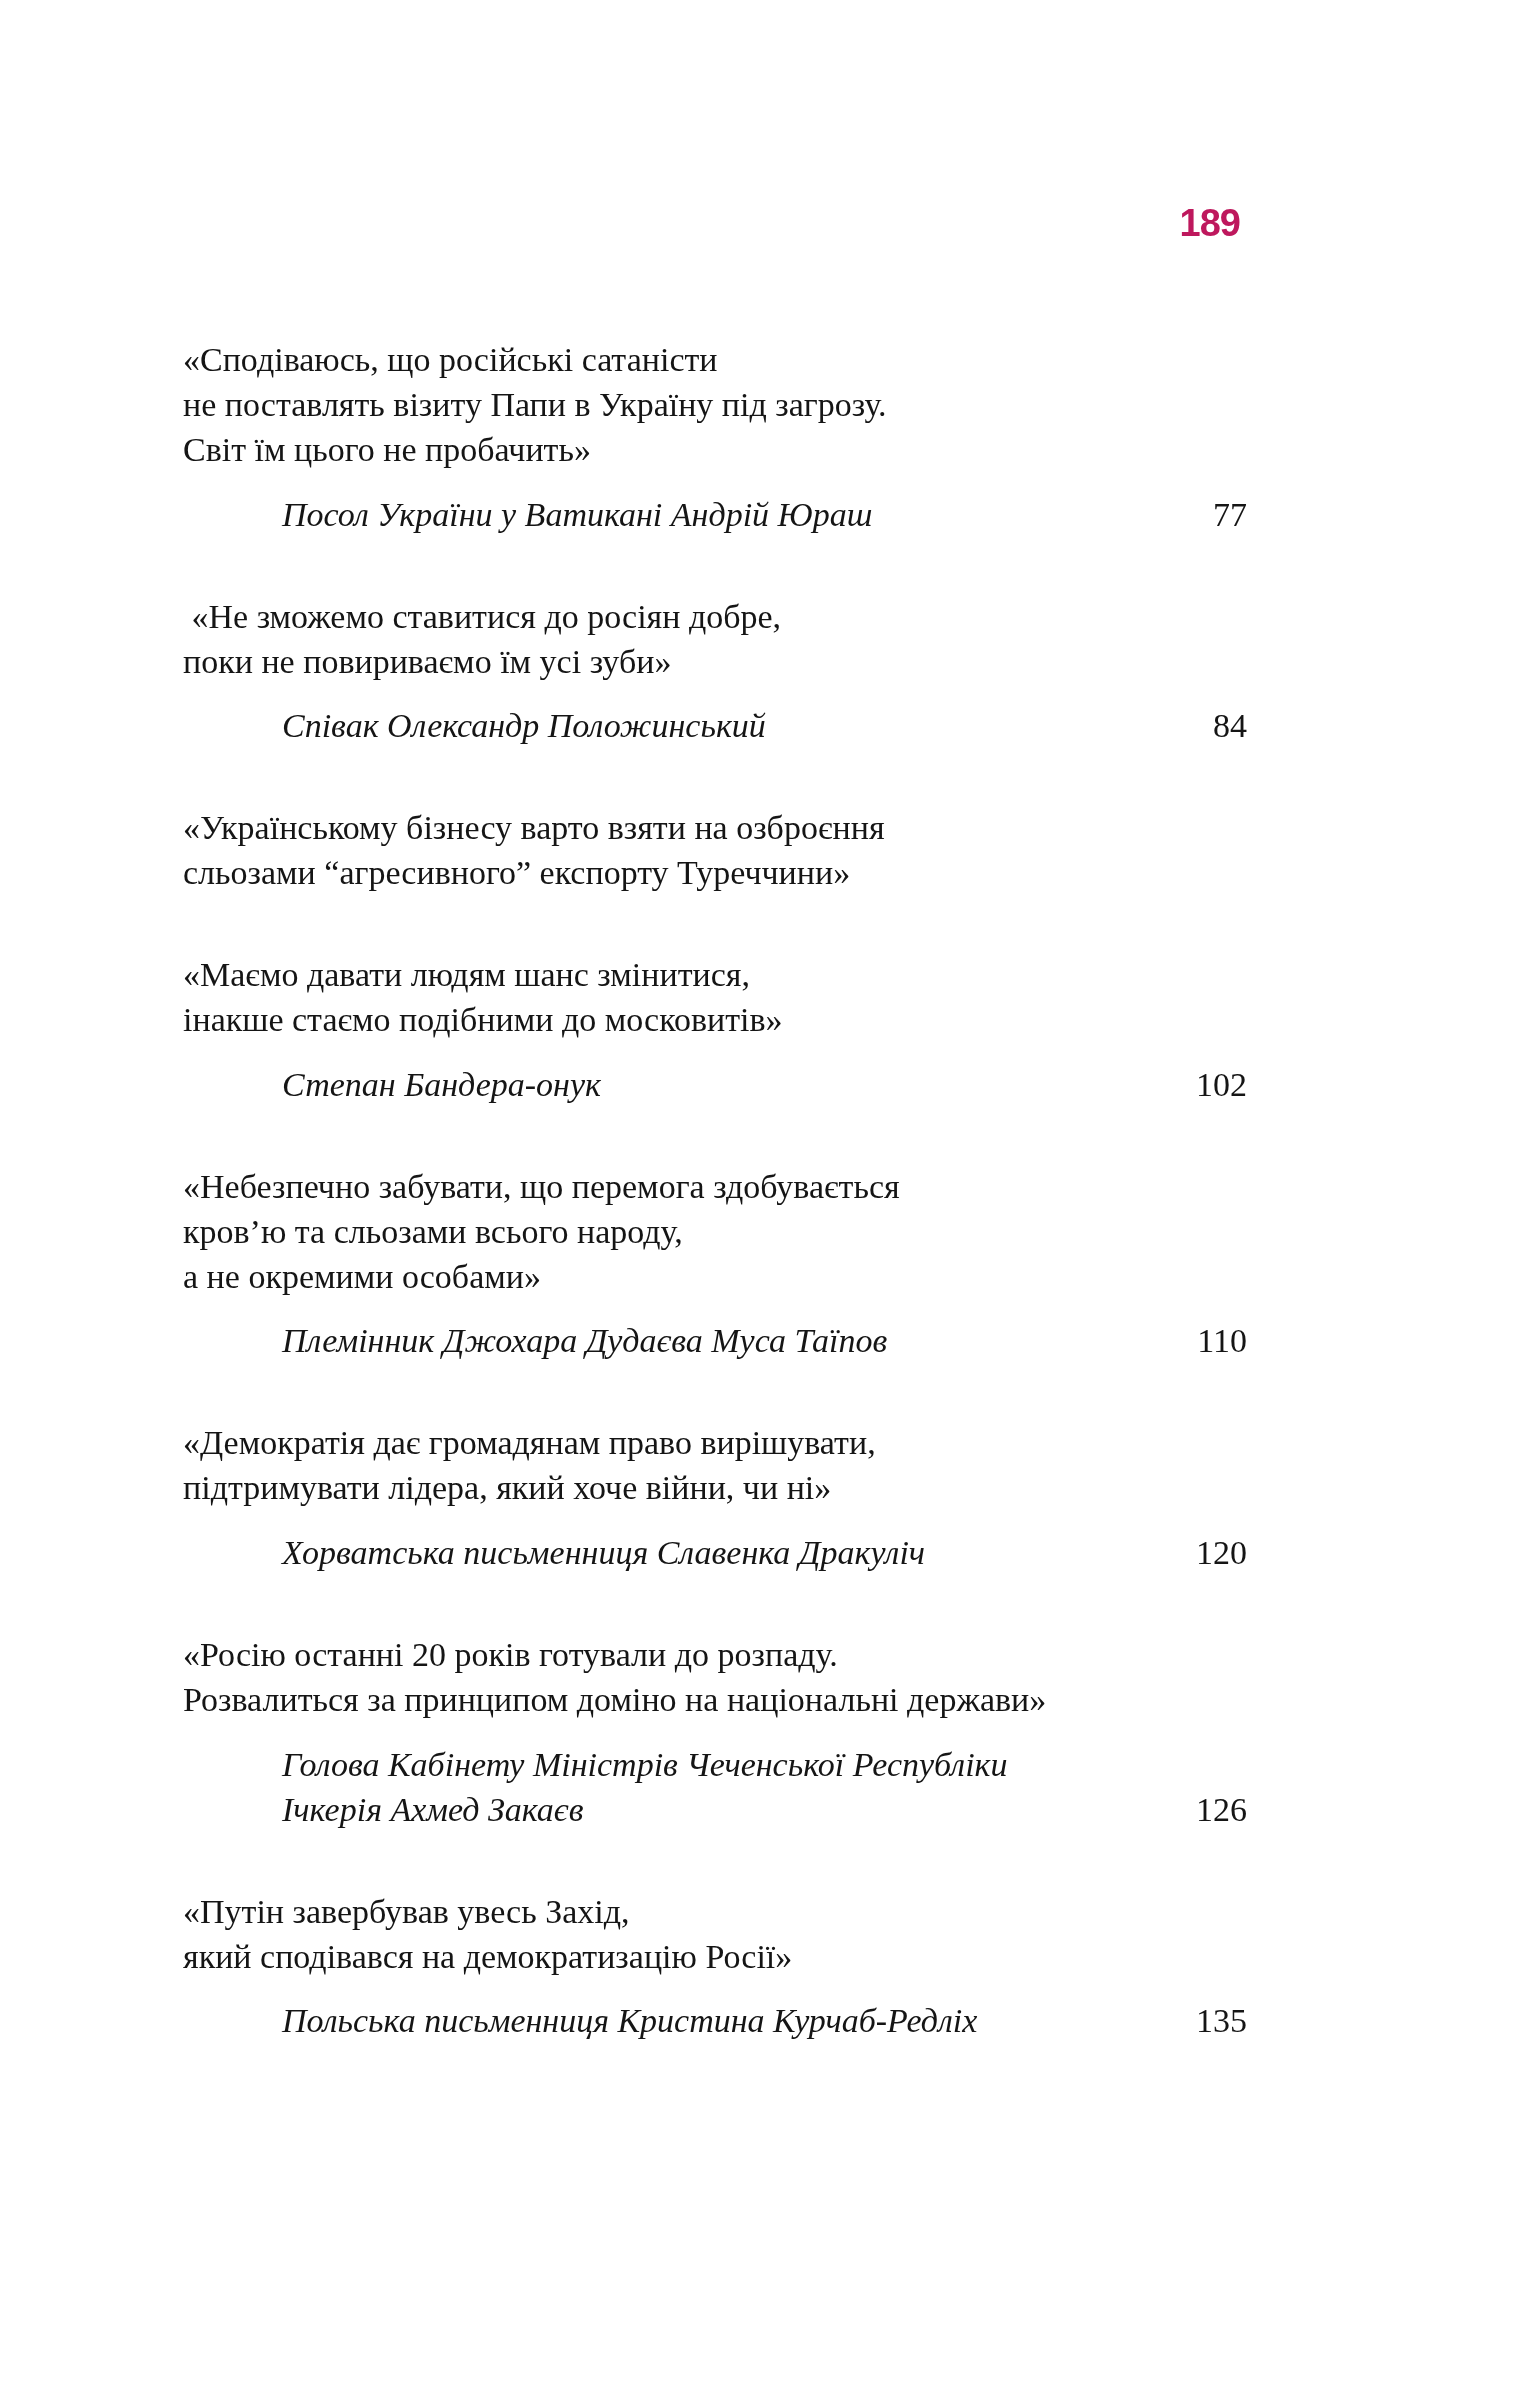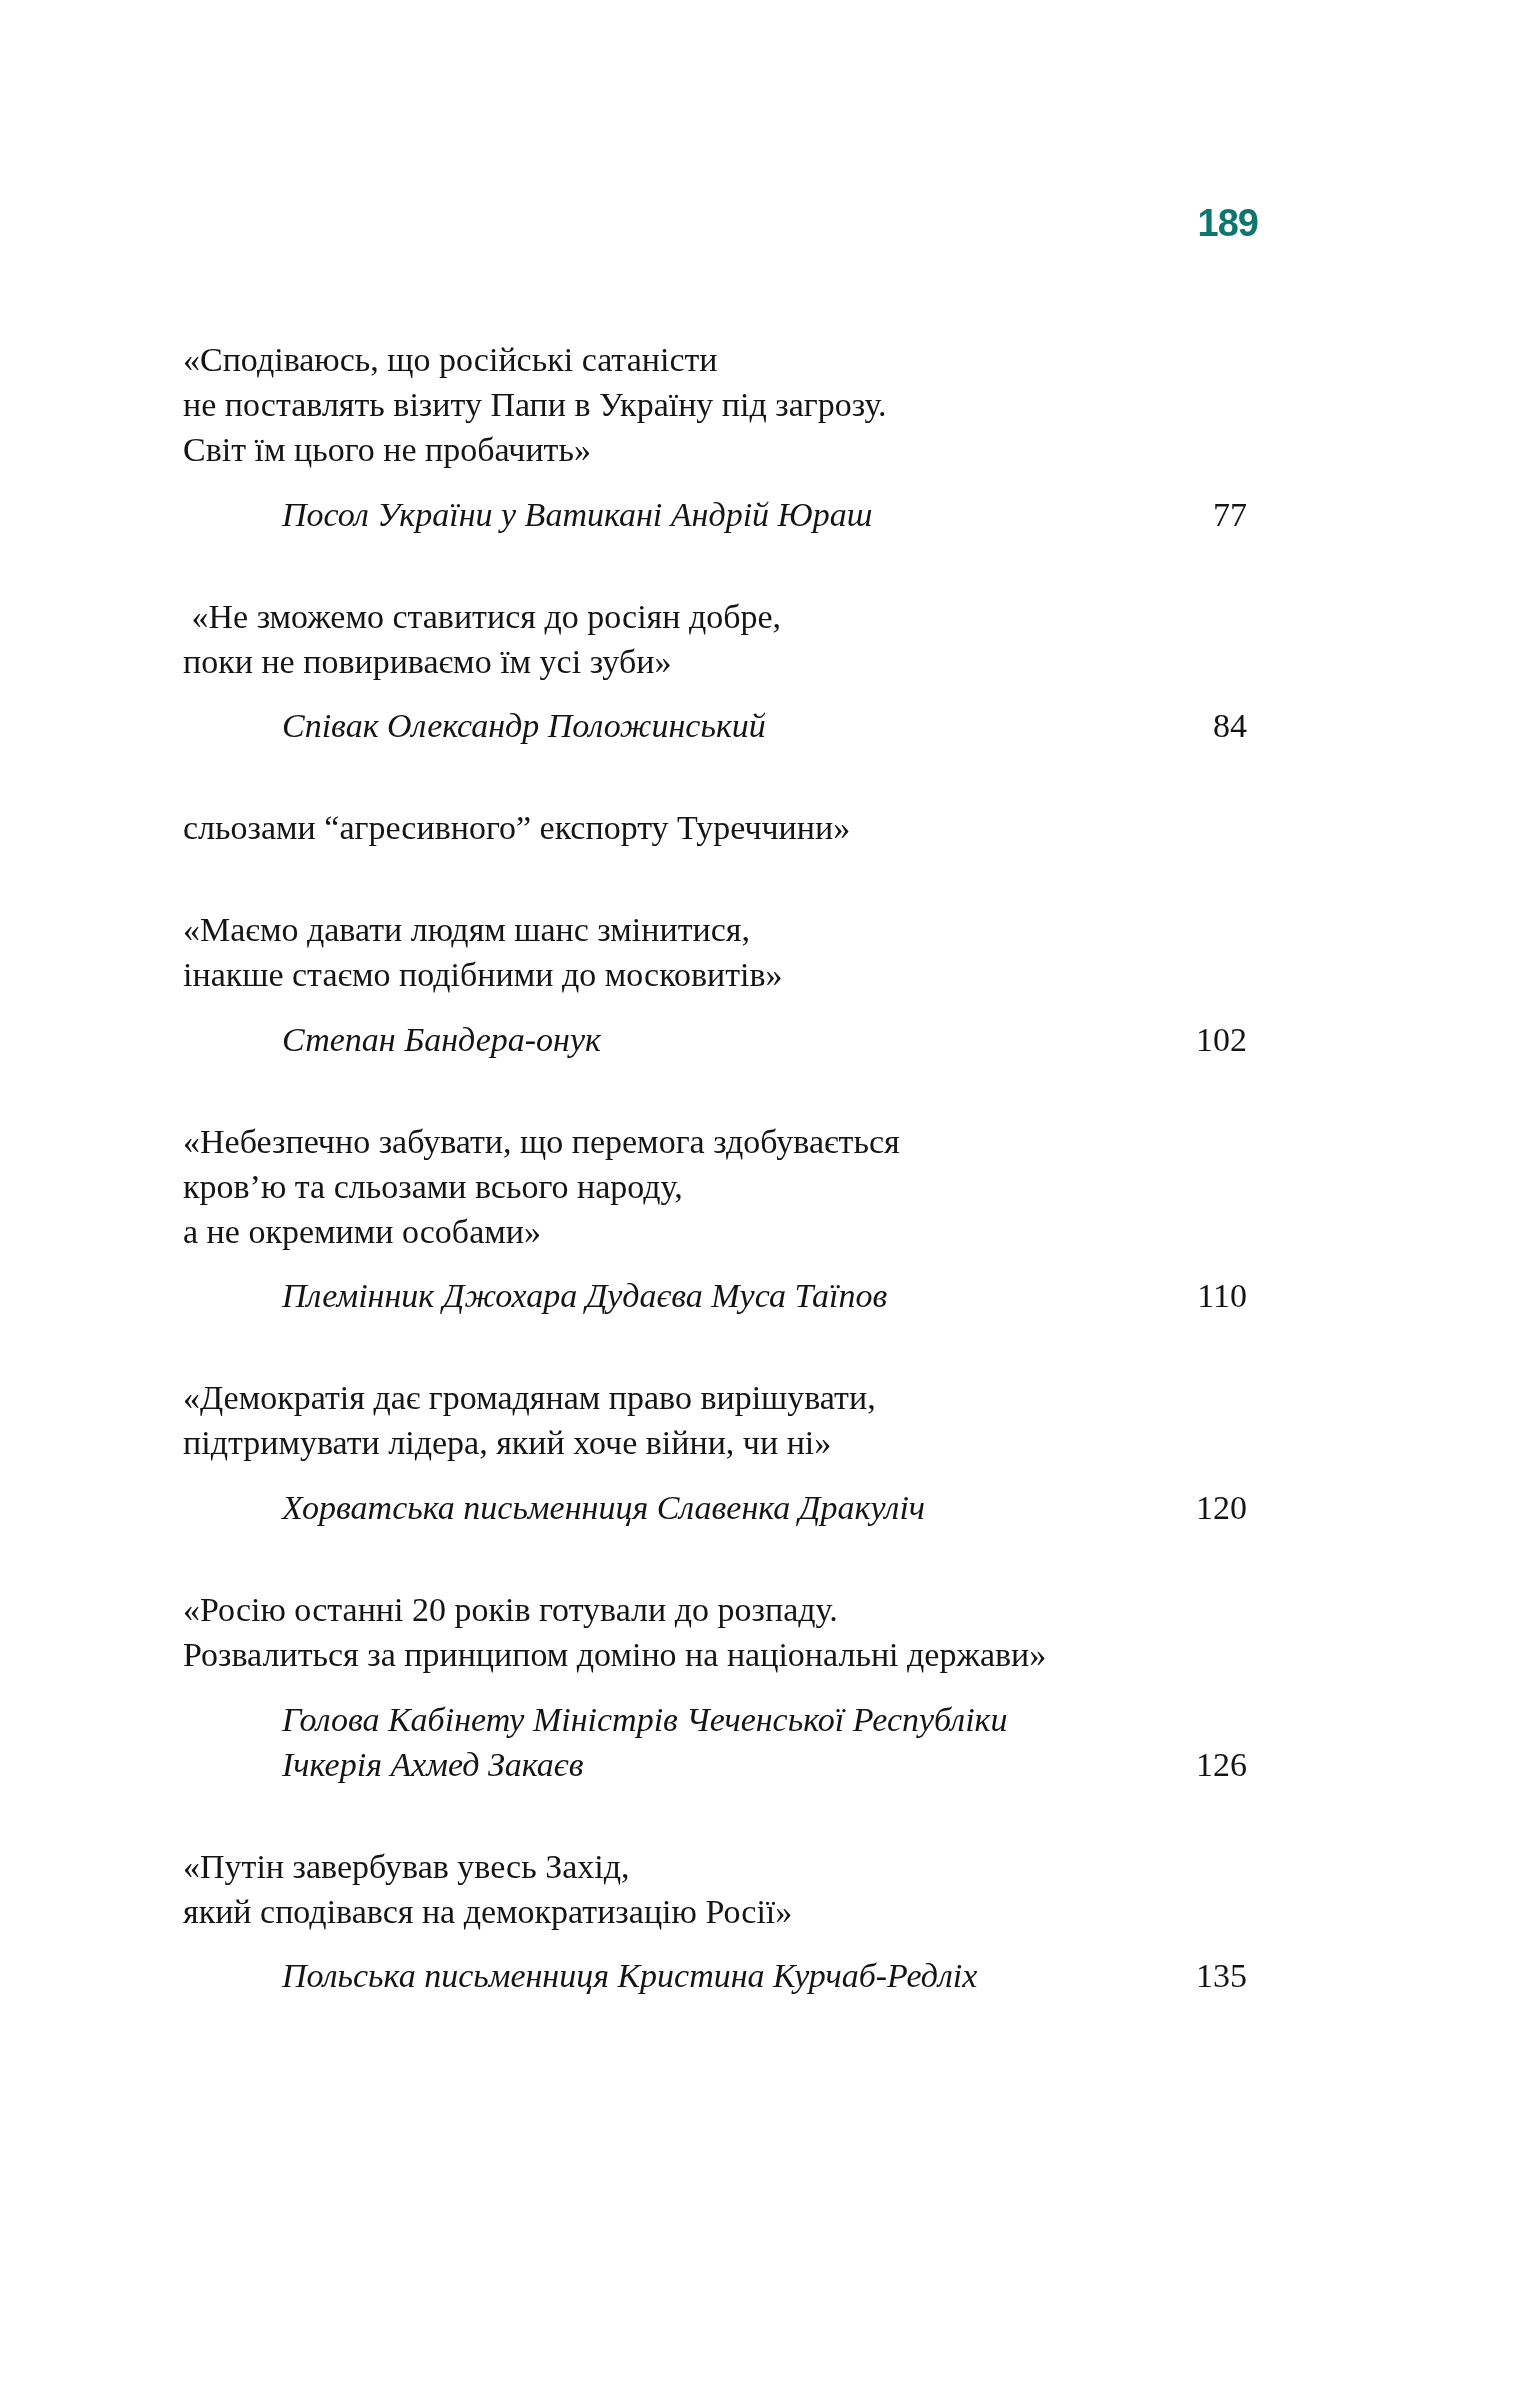--- a/index.html
+++ b/index.html
@@ -12,27 +12,27 @@
     width: 1528px;
     height: 2396px;
     background: #ffffff;
     color: #151515;
     font-family: "Liberation Serif", "DejaVu Serif", serif;
     overflow: hidden;
   }
   .page-number {
     position: absolute;
     top: 204px;
-    right: 270px;
+    right: 288px;
     font-family: "Liberation Sans", "DejaVu Sans", sans-serif;
     font-weight: 700;
     font-size: 38px;
     line-height: 1;
     letter-spacing: -1px;
-    color: #0f766e;
+    color: #be185d;
   }
   .toc {
     position: absolute;
     left: 183px;
     right: 281px;
     top: 337px;
   }
   .entry + .entry {
     margin-top: 57px;
   }
@@ -105,20 +105,21 @@
     <div class="author-block">
           <div class="author-row">
             <span class="author-name">Співак Олександр Положинський</span>
             <span class="leader"></span>
             <span class="page-ref">84</span>
           </div>
         </div>
   </div>
       <div class="entry">
     <div class="quote-lines">
+          <div class="quote-line">«Українському бізнесу варто взяти на озброєння</div>
           <div class="quote-line">сльозами “агресивного” експорту Туреччини»</div>
         </div>
   </div>
       <div class="entry">
     <div class="quote-lines">
           <div class="quote-line">«Маємо давати людям шанс змінитися,</div>
           <div class="quote-line">інакше стаємо подібними до московитів»</div>
         </div>
     <div class="author-block">
           <div class="author-row">

